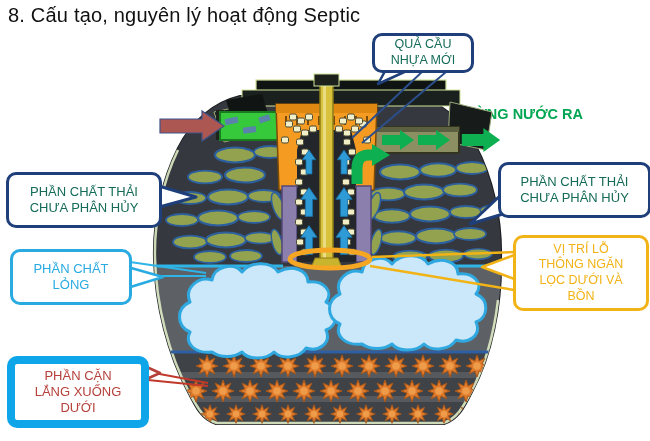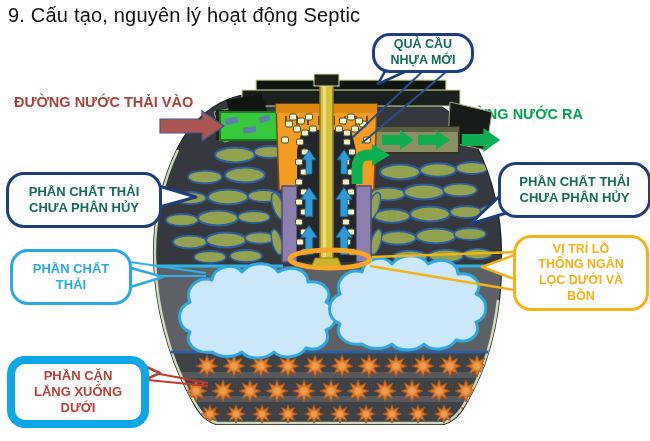--- a/index.html
+++ b/index.html
@@ -14,21 +14,21 @@
   }
   .subtitle{
     position:absolute; left:8px; top:29px; font-size:15px; color:#111;
   }
   .flow-label{
     position:absolute; font-weight:bold; font-size:14.5px; white-space:nowrap;
   }
   #lbl-inlet{left:14px; top:94px; color:#A8443E;}
   #lbl-outlet{left:452px; top:106px; color:#00A651;}
   .bubble{
-    position:absolute; background:#fff; border-radius:18px; font-weight:bold;
+    position:absolute; background:#fff; border-radius:10px; font-weight:normal;
     text-align:center; white-space:pre-line; display:flex; align-items:center;
     justify-content:center; line-height:1.25; z-index:3;
   }
   #b-ball{left:372px; top:33px; width:96px; height:34px;
     border:3px solid #1F3F7A; color:#156B58; font-size:12.5px;}
   #b-undec-left{left:6px; top:172px; width:150px; height:50px;
     border:3.5px solid #1F3F7A; color:#156B58; font-size:13px;}
   #b-undec-right{left:498px; top:162px; width:147px; height:50px;
     border:3.5px solid #1F3F7A; color:#156B58; font-size:13px;}
   #b-liquid{left:10px; top:249px; width:116px; height:50px;
@@ -36,23 +36,22 @@
   #b-vent{left:513px; top:235px; width:130px; height:70px;
     border:3px solid #F2B317; color:#F2B317; font-size:12.5px;}
   #b-sediment{left:7px; top:356px; width:126px; height:56px;
     border:8px solid #0ea5e9; color:#B5413A; font-size:13px;}
 </style>
 </head>
 <body>
 
 <div id="stage">
 
-  <div class="title">9. Cấu tạo, nguyên lý hoạt động Septic</div>
-
-  <div class="flow-label" id="lbl-inlet">ĐƯỜNG NƯỚC THẢI VÀO</div>
+  <div class="title">8. Cấu tạo, nguyên lý hoạt động Septic</div>
+
   <div class="flow-label" id="lbl-outlet">ĐƯỜNG NƯỚC RA</div>
 
   <svg width="650" height="441" viewBox="0 0 650 441" xmlns="http://www.w3.org/2000/svg">
     <defs>
       <linearGradient id="tankGrad" x1="0" y1="0" x2="0" y2="1">
         <stop offset="0" stop-color="#3C4045"></stop>
         <stop offset="0.45" stop-color="#52565B"></stop>
         <stop offset="1" stop-color="#2B2F33"></stop>
       </linearGradient>
       <linearGradient id="cloudGrad" x1="0" y1="0" x2="0" y2="1">
@@ -280,21 +279,21 @@
     </g>
   </svg>
 
   <div class="bubble" id="b-ball">QUẢ CẦU
 NHỰA MỚI</div>
   <div class="bubble" id="b-undec-left">PHẦN CHẤT THẢI
 CHƯA PHÂN HỦY</div>
   <div class="bubble" id="b-undec-right">PHẦN CHẤT THẢI
 CHƯA PHÂN HỦY</div>
   <div class="bubble" id="b-liquid">PHẦN CHẤT
-THẢI</div>
+LỎNG</div>
   <div class="bubble" id="b-vent">VỊ TRÍ LỖ
 THÔNG NGĂN
 LỌC DƯỚI VÀ
 BỒN</div>
   <div class="bubble" id="b-sediment">PHẦN CẶN
 LẮNG XUỐNG
 DƯỚI</div>
 
 </div>
 

